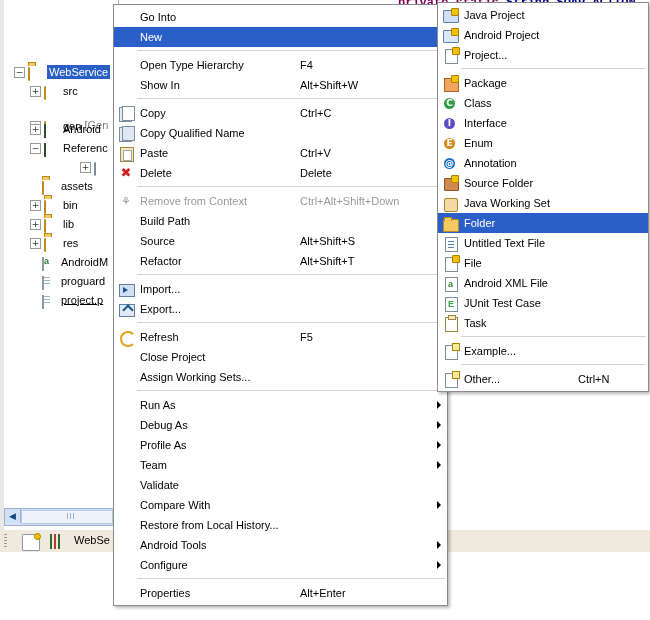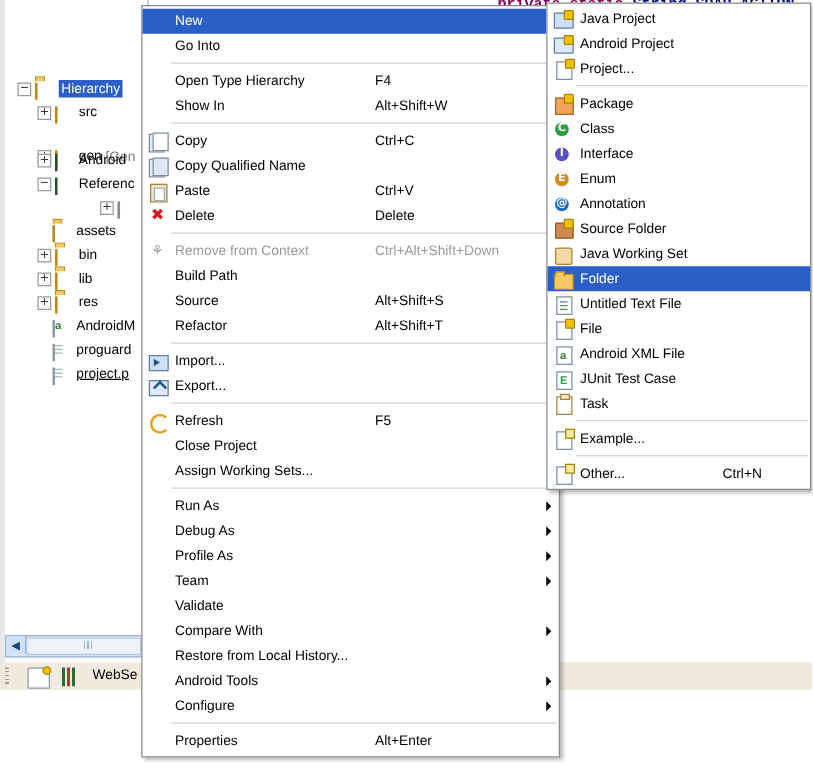--- a/index.html
+++ b/index.html
@@ -213,21 +213,21 @@
 </head>
 <body>
 
 <div id="editor-code">
   <span class="typ">private static</span><span class="id"> String SOAP_ACTION</span>
 </div>
 
 <div id="explorer">
   <div id="explorer-frame-l"></div>
   <div id="explorer-tree">
-      <div class="tree-row sel" style="top: 62px; left: 14px;"><span class="twisty">−</span><span class="ico"><span class="ic-folder open"></span></span><span class="lbl">Hierarchy</span></div>
+      <div class="tree-row sel" style="top: 62px; left: 14px;"><span class="twisty">−</span><span class="ico"><span class="ic-folder open"></span></span><span class="lbl">WebService</span></div>
       <div class="tree-row" style="top: 81px; left: 30px;"><span class="twisty">+</span><span class="ico"><span class="ic-pkgsrc"></span></span><span class="lbl">src</span></div>
       <div class="tree-row" style="top: 116px; left: 30px;"><span class="twisty">+</span><span class="ico"><span class="ic-pkgsrc"></span></span><span class="lbl">gen </span><span class="dim">[Gen</span></div>
       <div class="tree-row" style="top: 119px; left: 30px;"><span class="twisty">+</span><span class="ico"><span class="ic-books"></span></span><span class="lbl">Android</span></div>
       <div class="tree-row" style="top: 138px; left: 30px;"><span class="twisty">−</span><span class="ico"><span class="ic-books"></span></span><span class="lbl">Referenc</span></div>
       <div class="tree-row" style="top: 157px; left: 46px; padding-left: 34px;"><span class="twisty">+</span><span class="ico"><span class="ic-jar"></span></span><span class="lbl">ksoap</span></div>
       <div class="tree-row" style="top: 176px; left: 30px;"><span class="twisty none"></span><span class="ico"><span class="ic-folder"></span></span><span class="lbl">assets</span></div>
       <div class="tree-row" style="top: 195px; left: 30px;"><span class="twisty">+</span><span class="ico"><span class="ic-folder"></span></span><span class="lbl">bin</span></div>
       <div class="tree-row" style="top: 214px; left: 30px;"><span class="twisty">+</span><span class="ico"><span class="ic-folder"></span></span><span class="lbl">lib</span></div>
       <div class="tree-row" style="top: 233px; left: 30px;"><span class="twisty">+</span><span class="ico"><span class="ic-folder"></span></span><span class="lbl">res</span></div>
       <div class="tree-row" style="top: 252px; left: 30px;"><span class="twisty none"></span><span class="ico"><span class="ic-xml"></span></span><span class="lbl">AndroidM</span></div>
@@ -245,22 +245,22 @@
 <div id="bottom-bar">
   <div class="dots"></div>
   <div class="tbico ic-newview" style="left:22px;"></div>
   <div class="tbico ic-filters" style="left:48px;"></div>
   <div class="vlabel">WebSe</div>
 </div>
 
 <div class="menu" id="main-menu">
   <div class="gutter"></div>
   <div id="main-menu-items">
+      <div class="mi"><span>Go Into</span></div>
       <div class="mi sel"><span>New</span><span class="arrow"></span></div>
-      <div class="mi"><span>Go Into</span></div>
       <div class="sep"></div>
       <div class="mi"><span>Open Type Hierarchy</span><span class="shortcut">F4</span></div>
       <div class="mi"><span>Show In</span><span class="shortcut">Alt+Shift+W</span><span class="arrow"></span></div>
       <div class="sep"></div>
       <div class="mi"><span class="mico">
           <span class="g-copy2"></span>
           <span class="g-copy-b"></span>
         </span><span>Copy</span><span class="shortcut">Ctrl+C</span></div>
       <div class="mi"><span class="mico">
           <span class="g-copy2"></span>

